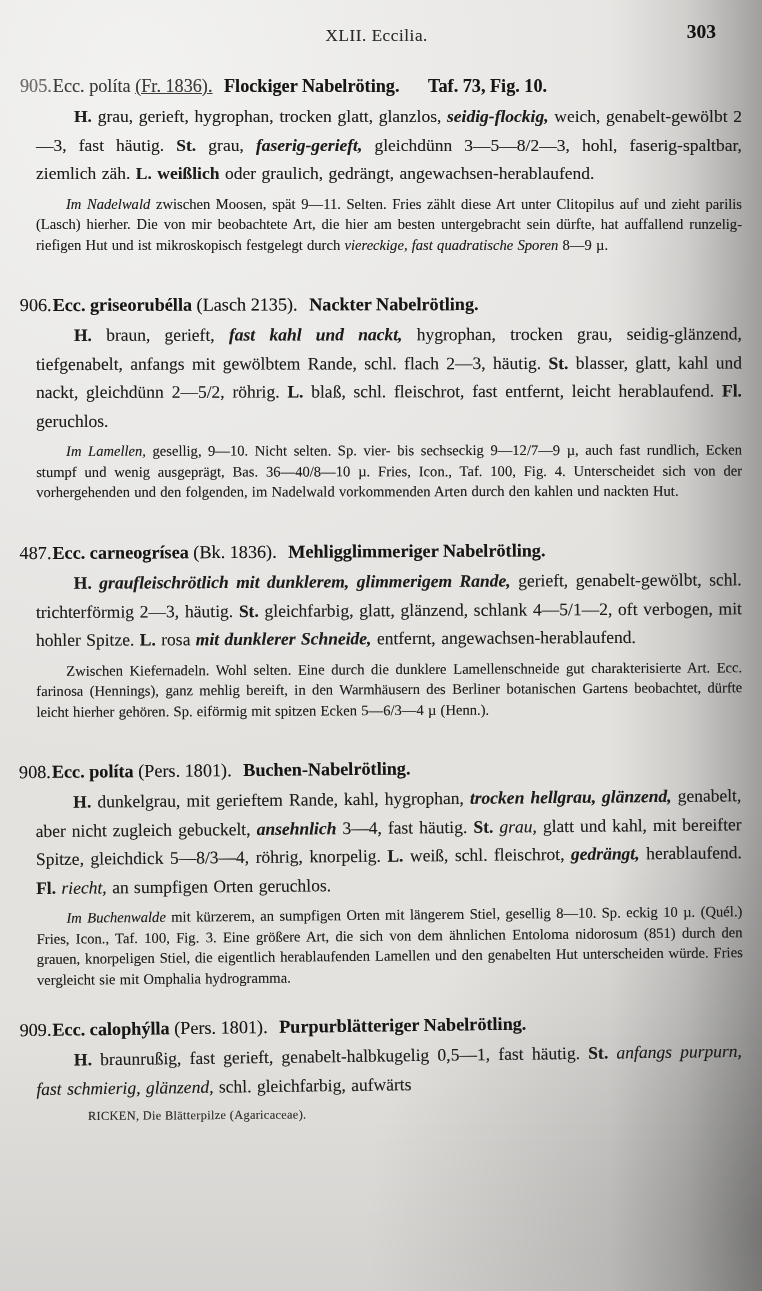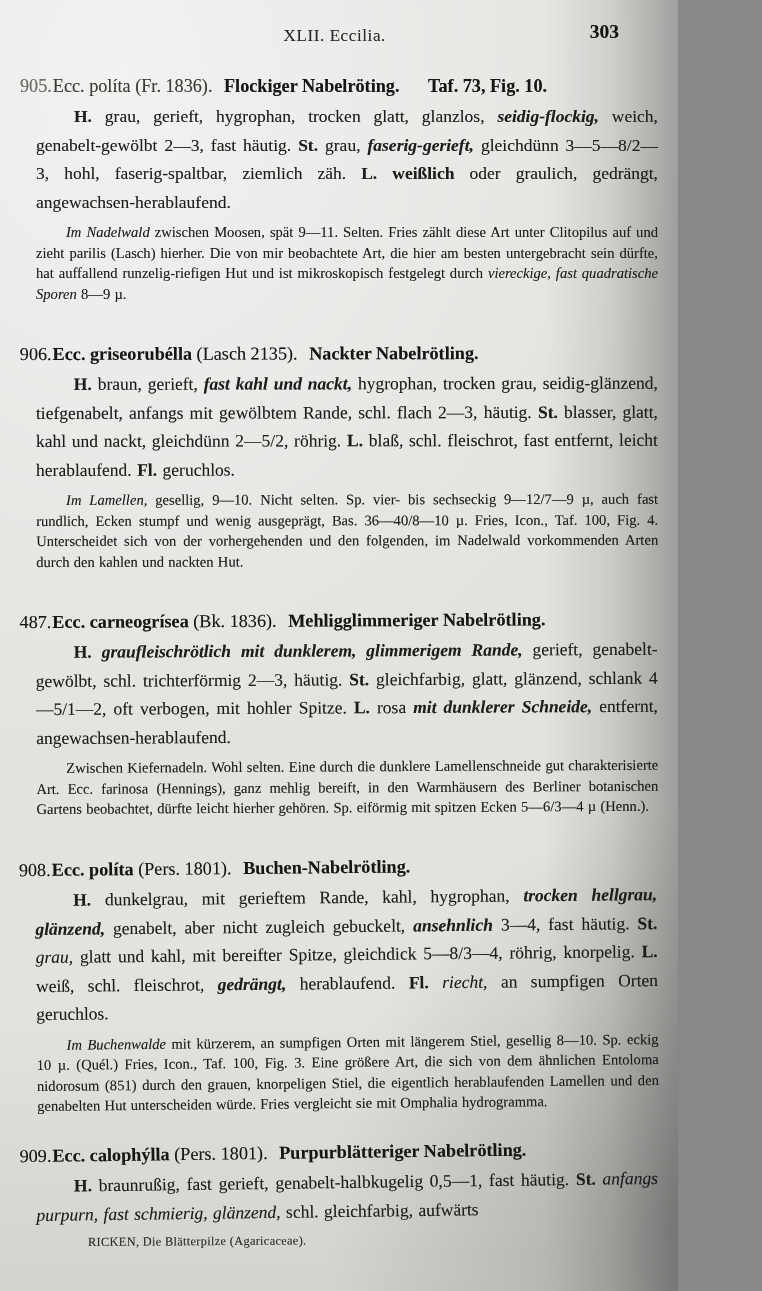--- a/index.html
+++ b/index.html
@@ -1,47 +1,47 @@
 <!DOCTYPE html>
 <html><head>
 <meta charset="utf-8">
 <style>
   html,body{margin:0;padding:0;background:#888;}
   .page{
     position:relative;
-    width:678px;height:1291px;
+    width:762px;height:1291px;
     box-sizing:border-box;
     overflow:hidden;
     padding:26px 20px 0 36px;
     font-family:"Liberation Serif","DejaVu Serif",serif;
     color:#1e1d1b;
     background:
       radial-gradient(140% 90% at 18% 6%, rgba(255,255,255,0.55), rgba(255,255,255,0) 60%),
       linear-gradient(to right, rgba(0,0,0,0) 80%, rgba(0,0,0,0.10) 90%, rgba(0,0,0,0.30) 100%),
       radial-gradient(80% 50% at 100% 95%, rgba(0,0,0,0.22), rgba(0,0,0,0) 65%),
       linear-gradient(to bottom, rgba(0,0,0,0) 78%, rgba(0,0,0,0.07) 100%),
       #e3e2df;
     text-shadow:0 0 0.4px rgba(0,0,0,0.35);
   }
   .page-header{position:relative;height:26px;margin-bottom:24px;}
   .chapter{position:absolute;left:50%;transform:translateX(-62%);font-size:17px;letter-spacing:0.6px;color:#2b2a28;}
-  .pagenum{position:absolute;right:39px;top:-5px;font-weight:bold;font-size:19.5px;color:#141312;}
+  .pagenum{position:absolute;right:26px;top:-5px;font-weight:bold;font-size:19.5px;color:#141312;}
 
   .entry{margin-bottom:40px;transform-origin:left center;}
   .e1{transform:rotate(-0.12deg);}
   .e2{transform:rotate(-0.3deg);}
   .e3{transform:rotate(-0.55deg);margin-bottom:30px;}
   .e4{transform:rotate(-0.75deg);margin-bottom:6px;}
 
   .entry-heading{font-size:18.2px;margin-bottom:5px;color:#171614;}
   .enum{margin-left:-16px;margin-right:1px;}
   .e0 .enum{color:#6f6e6b;}
   .species{font-weight:bold;}
   .e0 .species{font-weight:normal;color:#3d3c39;}
-  .e0 .authority{color:#3d3c39;}
+  .e0 .authority{color:#3d3c39;text-decoration:underline;}
   .common{font-weight:bold;margin-left:7px;}
   .plateref{font-weight:bold;margin-left:24px;}
 
   .desc{font-size:17.5px;line-height:28.5px;text-align:justify;text-indent:38px;
         margin:2px 0 6px 0;word-spacing:0.06em;}
   .note{font-size:14.6px;line-height:20.5px;text-align:justify;text-indent:30px;
         margin:2px 0 0 0;word-spacing:0.04em;}
 
   .seg-n{font-weight:normal;font-style:normal;}
   .seg-b{font-weight:bold;}

